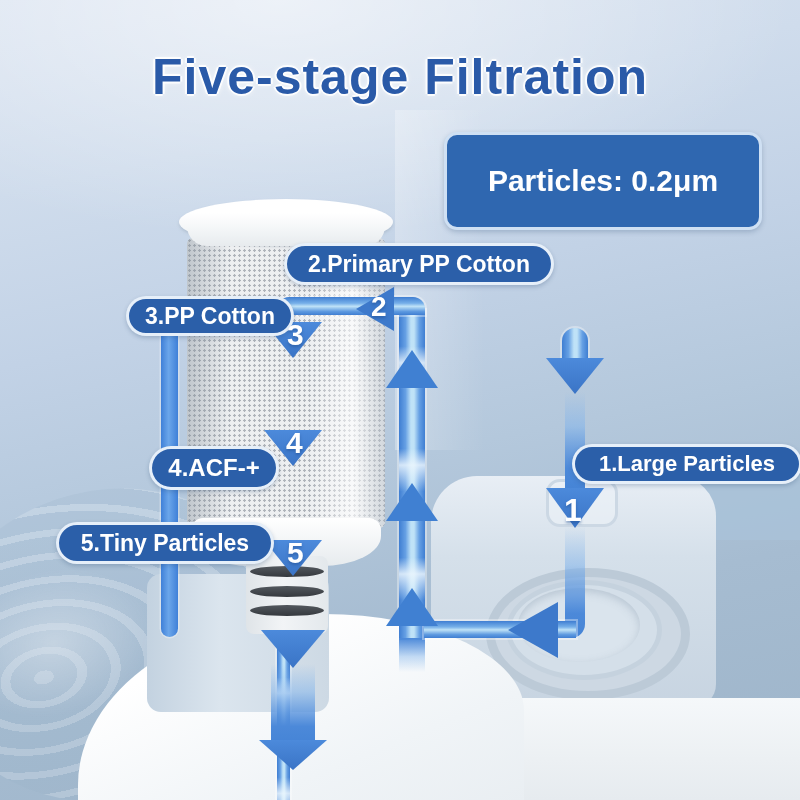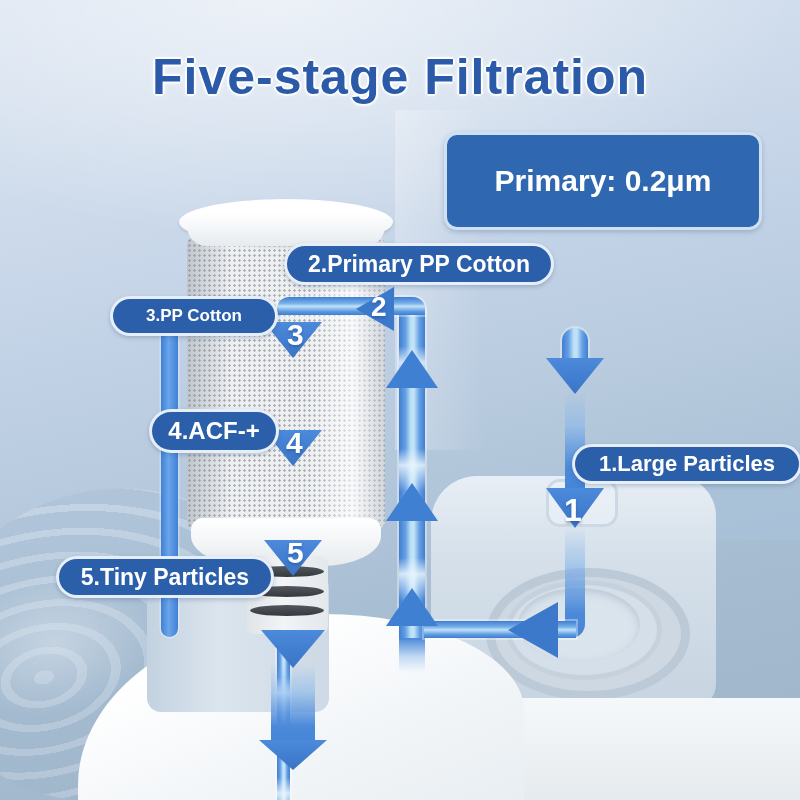--- a/index.html
+++ b/index.html
@@ -147,21 +147,21 @@
 <div class="abs digit" style="left:286px;top:428px;font-size:30px;">4</div>
 <div class="abs head head-down" style="left:264px;top:540px;width:58px;height:36px;"></div>
 <div class="abs digit" style="left:287px;top:538px;font-size:30px;">5</div>
 
 <div class="abs head head-down" style="left:261px;top:630px;width:64px;height:38px;"></div>
 <div class="abs fadein-v" style="left:271px;top:664px;width:44px;height:80px;z-index:30;"></div>
 <div class="abs head head-down" style="left:259px;top:740px;width:68px;height:30px;"></div>
 
 <div class="abs pill" style="left:572px;top:444px;width:224px;height:34px;font-size:22px;">1.Large Particles</div>
 <div class="abs pill" style="left:284px;top:243px;width:264px;height:36px;font-size:23px;">2.Primary PP Cotton</div>
-<div class="abs pill" style="left:110px;top:296px;width:162px;height:34px;font-size:17px;">3.PP Cotton</div>
-<div class="abs pill" style="left:149px;top:409px;width:124px;height:38px;font-size:24px;">4.ACF-+</div>
-<div class="abs pill" style="left:56px;top:556px;width:212px;height:36px;font-size:23px;">5.Tiny Particles</div>
+<div class="abs pill" style="left:126px;top:296px;width:162px;height:34px;font-size:23px;">3.PP Cotton</div>
+<div class="abs pill" style="left:149px;top:446px;width:124px;height:38px;font-size:24px;">4.ACF-+</div>
+<div class="abs pill" style="left:56px;top:522px;width:212px;height:36px;font-size:23px;">5.Tiny Particles</div>
 
 <div class="abs badge">
-  <span>Primary: 0.2μm</span>
+  <span>Particles: 0.2μm</span>
 </div>
 
 <div class="abs title">Five-stage Filtration</div>
 
 </body></html>

